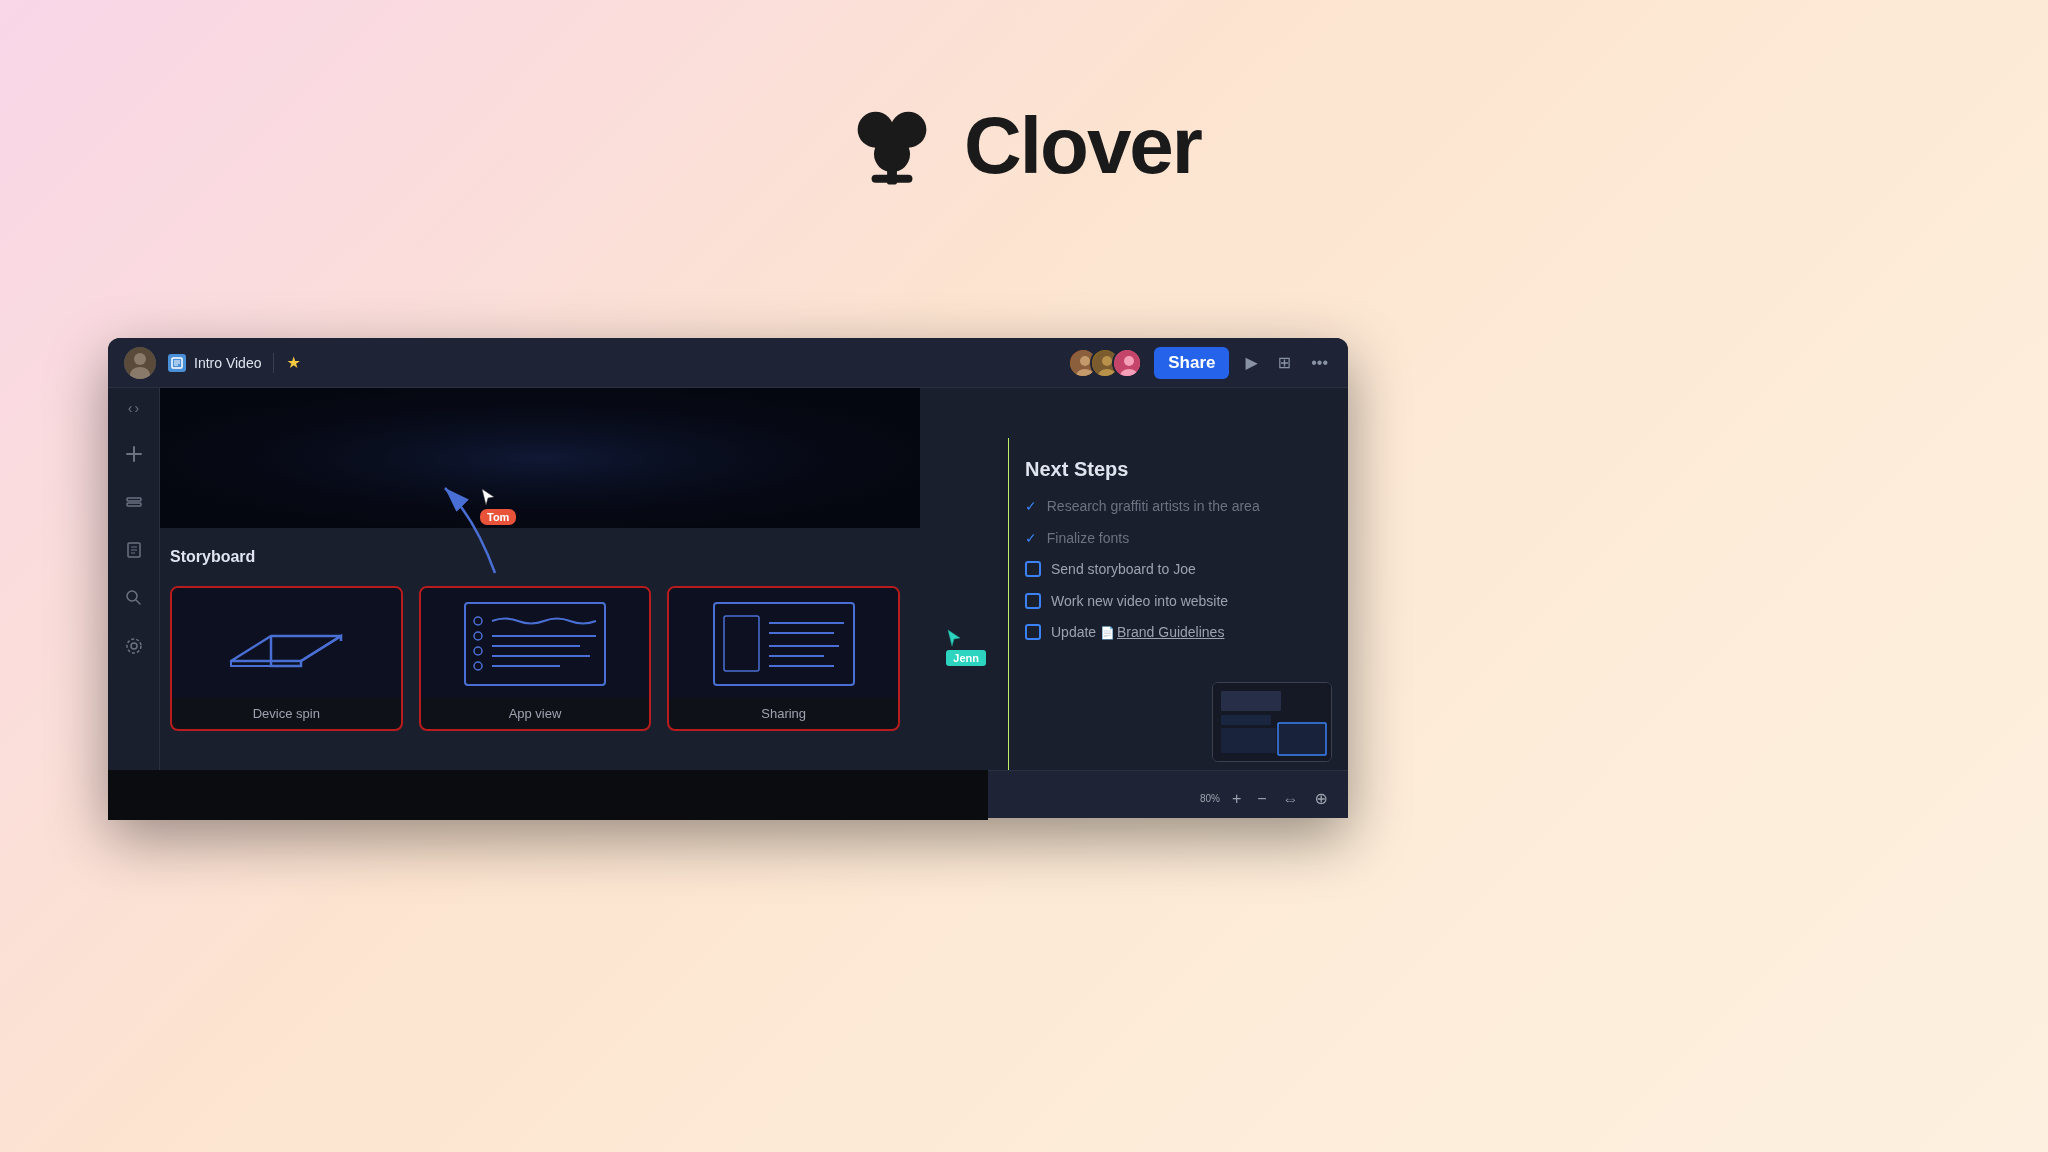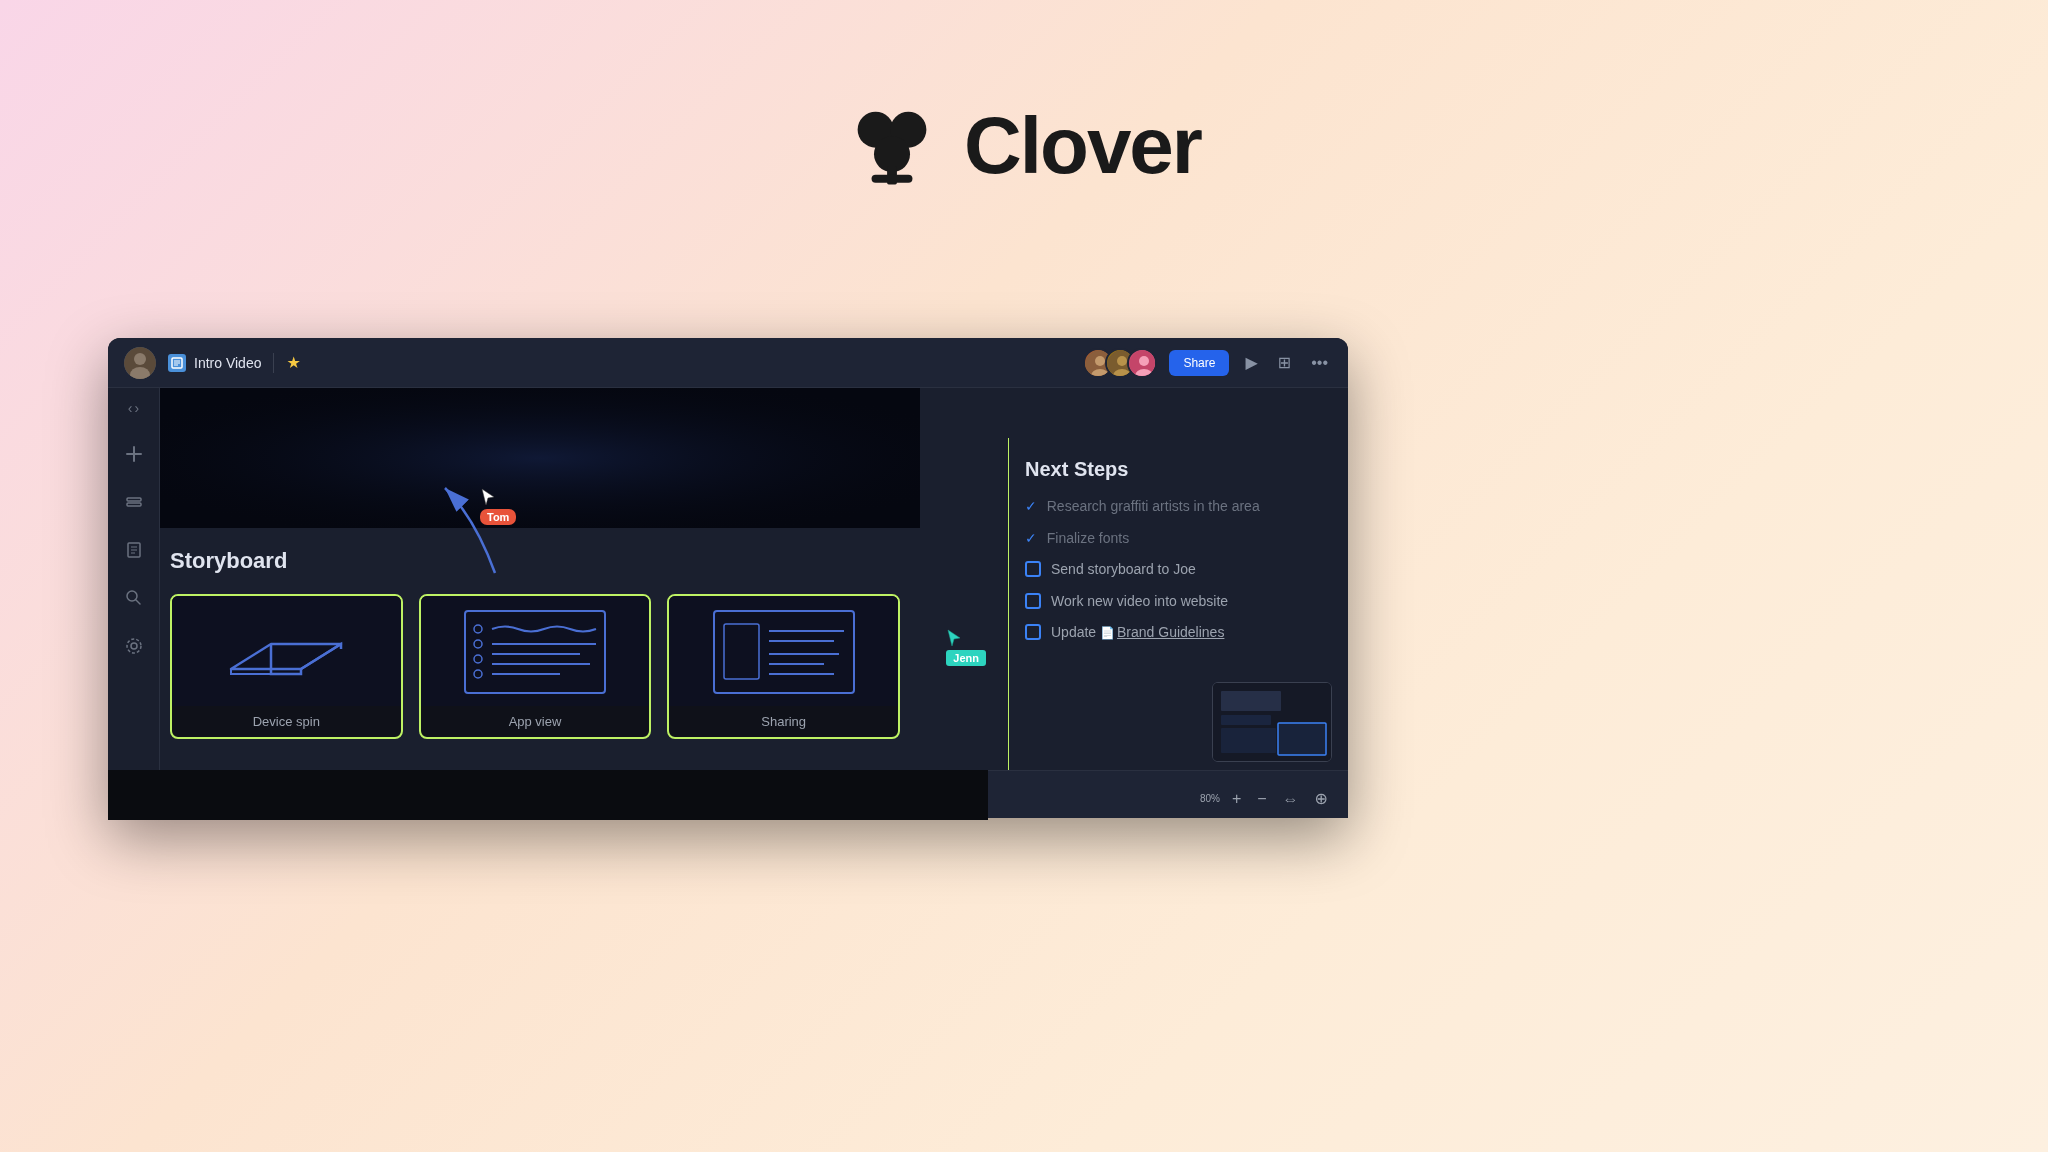--- a/index.html
+++ b/index.html
@@ -120,22 +120,22 @@
     .collab-avatar:first-child { margin-left: 0; }
     .ca1 { background: linear-gradient(135deg, #a0522d, #cd853f); }
     .ca2 { background: linear-gradient(135deg, #8b6914, #d4a017); }
     .ca3 { background: linear-gradient(135deg, #c44569, #f97aa7); }
     .btn-share {
       background: #2563eb;
       color: #fff;
       border: none;
       border-radius: 6px;
       padding: 6px 14px;
-      font-size: 12px;
-      font-weight: 400;
+      font-size: 17px;
+      font-weight: 700;
       cursor: pointer;
     }
     .icon-btn {
       color: #8892a4;
       font-size: 16px;
       cursor: pointer;
       padding: 4px;
     }
 
     
@@ -221,32 +221,32 @@
     
     .storyboard-section {
       position: absolute;
       top: 140px;
       left: 0;
       width: 760px;
       padding: 20px 20px 20px 10px;
     }
     .storyboard-title {
       color: #e0e4ef;
-      font-size: 22px;
+      font-size: 16px;
       font-weight: 700;
       margin-bottom: 20px;
     }
     .storyboard-cards {
       display: flex;
       gap: 16px;
     }
     .storyboard-card {
       flex: 1;
       background: #0f1119;
-      border: 2px solid #bef264;
+      border: 2px solid #b91c1c;
       border-radius: 8px;
       overflow: hidden;
     }
     .card-sketch {
       height: 110px;
       background: #0d1020;
       display: flex;
       align-items: center;
       justify-content: center;
       position: relative;

